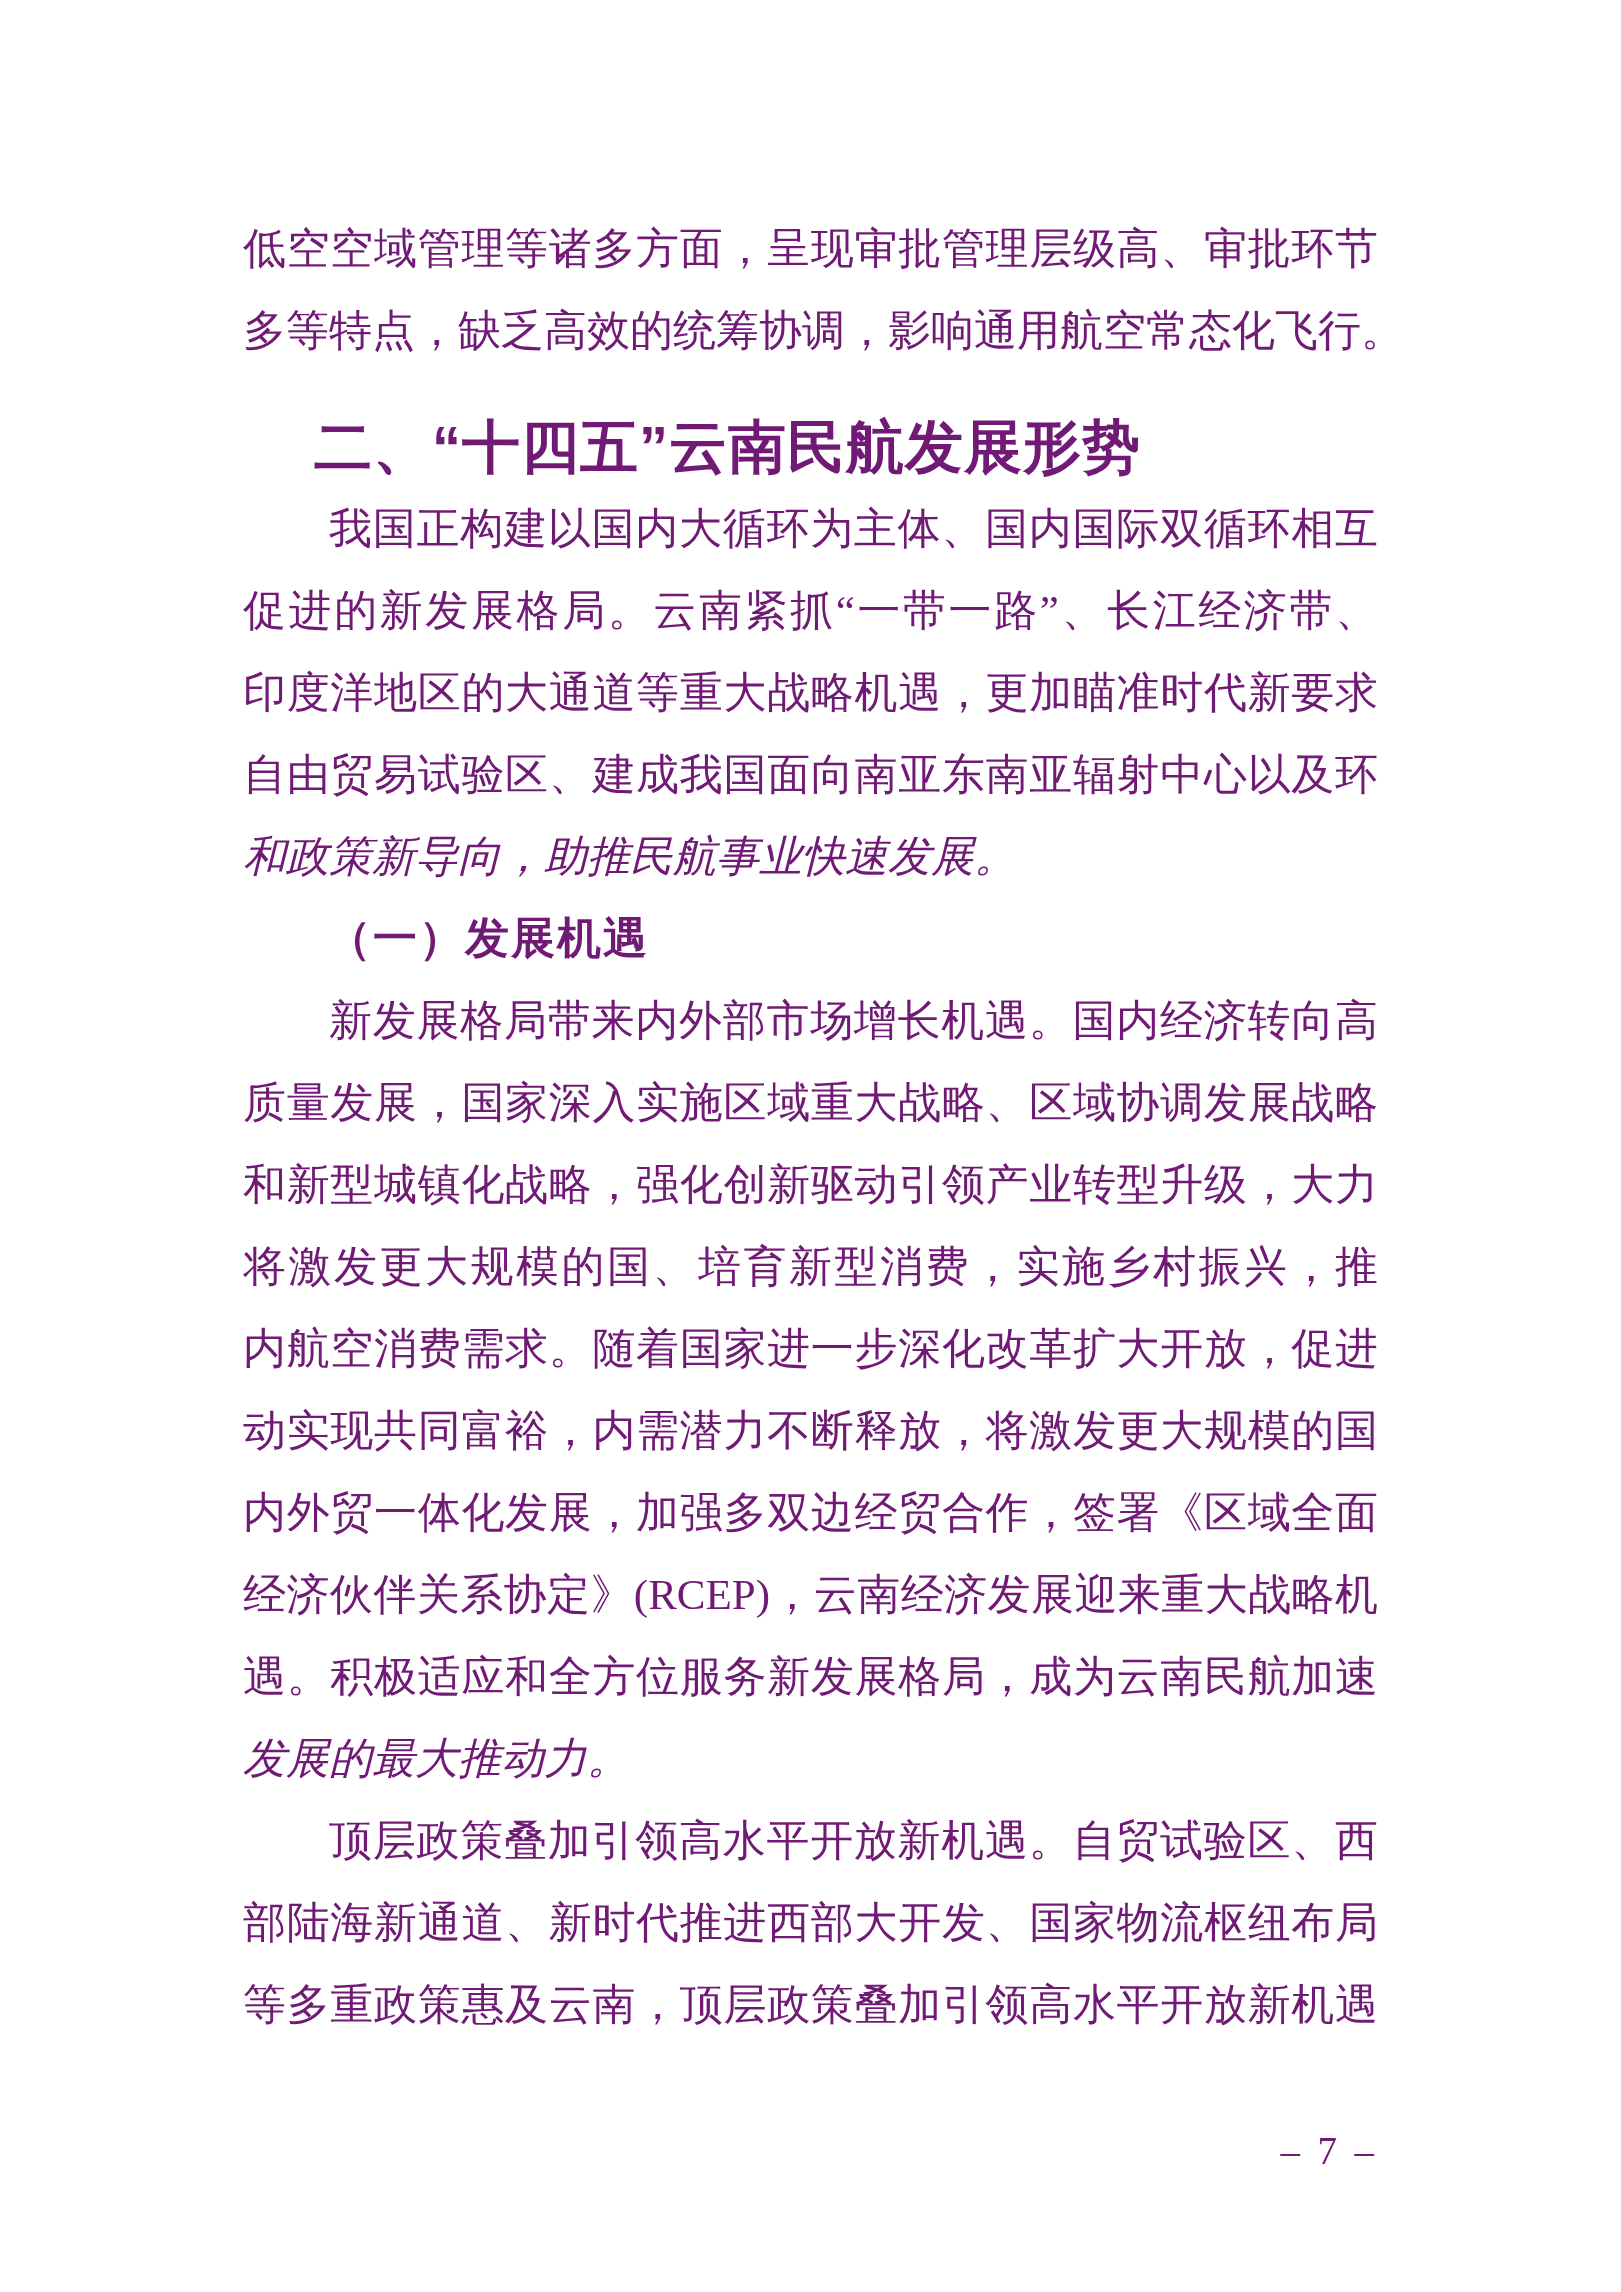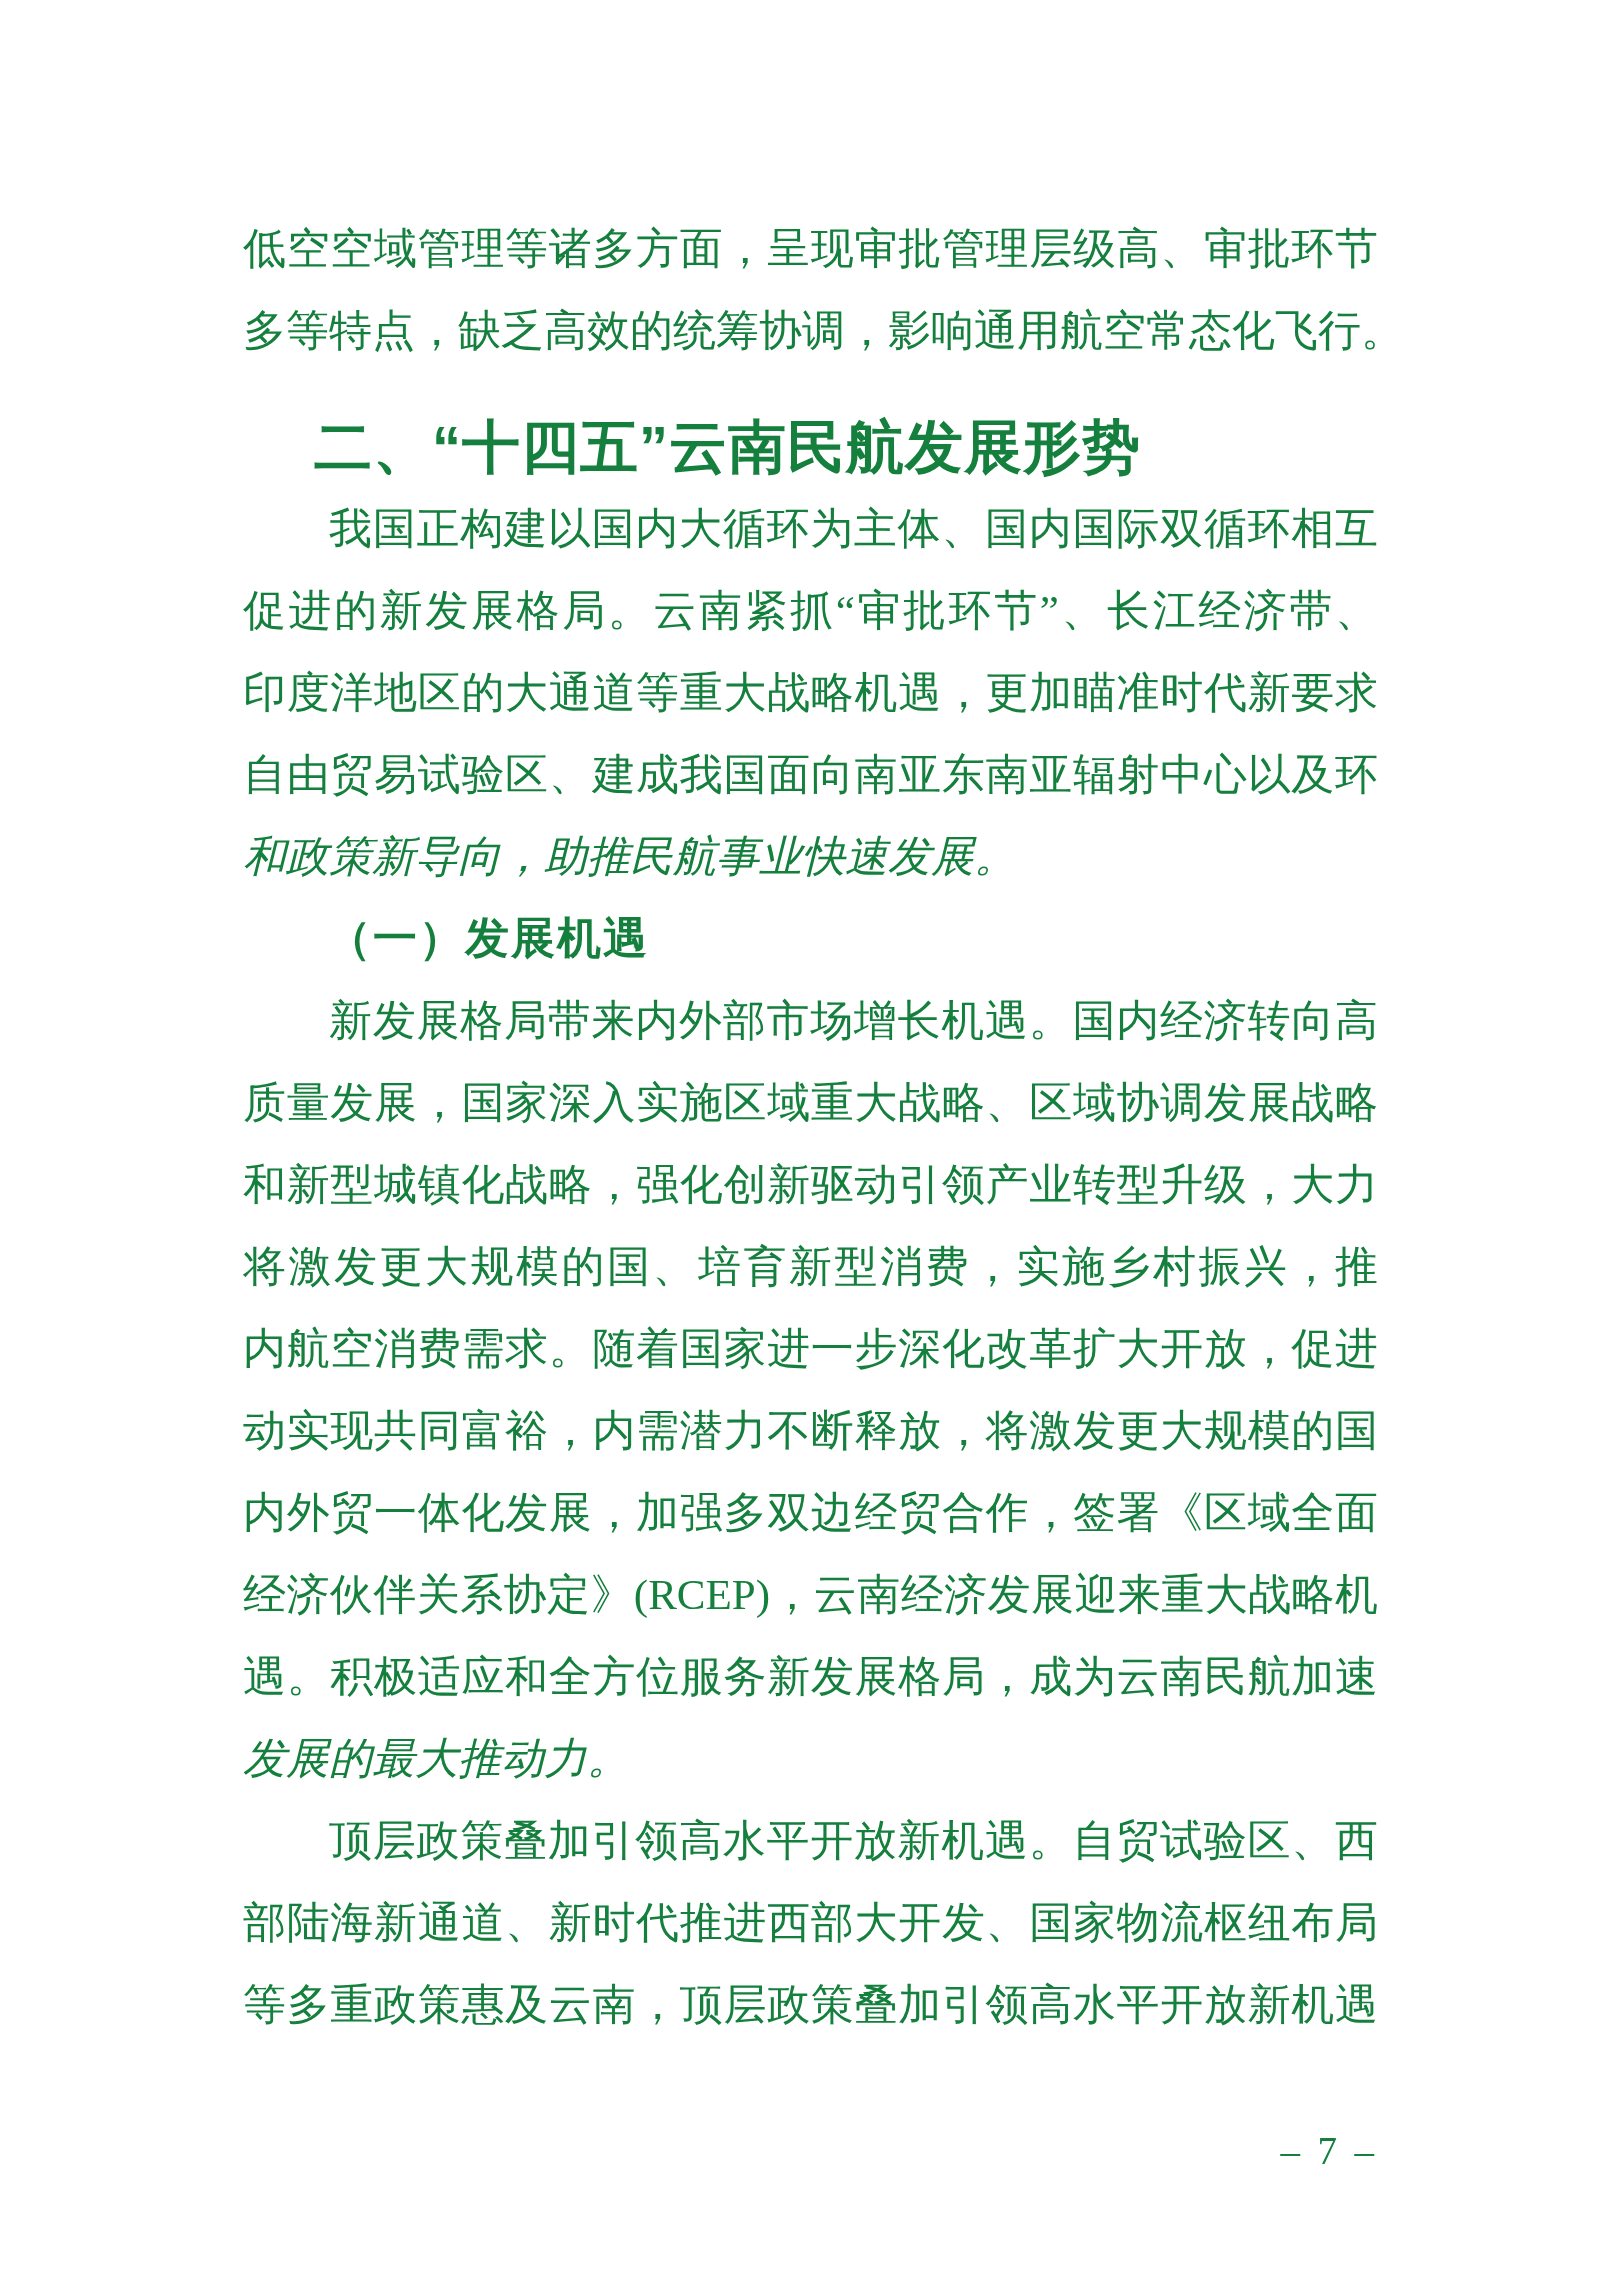--- a/index.html
+++ b/index.html
@@ -2,21 +2,21 @@
 <html lang="zh"><head>
 <meta charset="utf-8">
 <style>
   html,body{margin:0;padding:0;background:#ffffff;}
   .page{
     position:relative;
     width:1621px;
     height:2293px;
     background:#ffffff;
     overflow:hidden;
-    color:#15803d;
+    color:#701a75;
     font-family:"Liberation Serif", serif;
   }
   .textblock{
     position:absolute;
     left:243px;
     top:208px;
     width:1135px;
   }
   .tline{
     height:82px;
@@ -71,21 +71,21 @@
 
     <div class="block">
         <div class="tline">低空空域管理等诸多方面，呈现审批管理层级高、审批环节</div>
         <div class="tline">多等特点，缺乏高效的统筹协调，影响通用航空常态化飞行。</div>
       </div>
 
     <h2 class="section">二、“十四五”云南民航发展形势</h2>
 
     <div class="block">
         <div class="tline indent">我国正构建以国内大循环为主体、国内国际双循环相互</div>
-        <div class="tline">促进的新发展格局。云南紧抓“审批环节”、长江经济带、</div>
+        <div class="tline">促进的新发展格局。云南紧抓“一带一路”、长江经济带、</div>
         <div class="tline">印度洋地区的大通道等重大战略机遇，更加瞄准时代新要求</div>
         <div class="tline">自由贸易试验区、建成我国面向南亚东南亚辐射中心以及环</div>
         <div class="tline short">和政策新导向，助推民航事业快速发展。</div>
       </div>
 
     <h3 class="subsection">（一）发展机遇</h3>
 
     <div class="block">
         <div class="tline indent">新发展格局带来内外部市场增长机遇。国内经济转向高</div>
         <div class="tline">质量发展，国家深入实施区域重大战略、区域协调发展战略</div>

